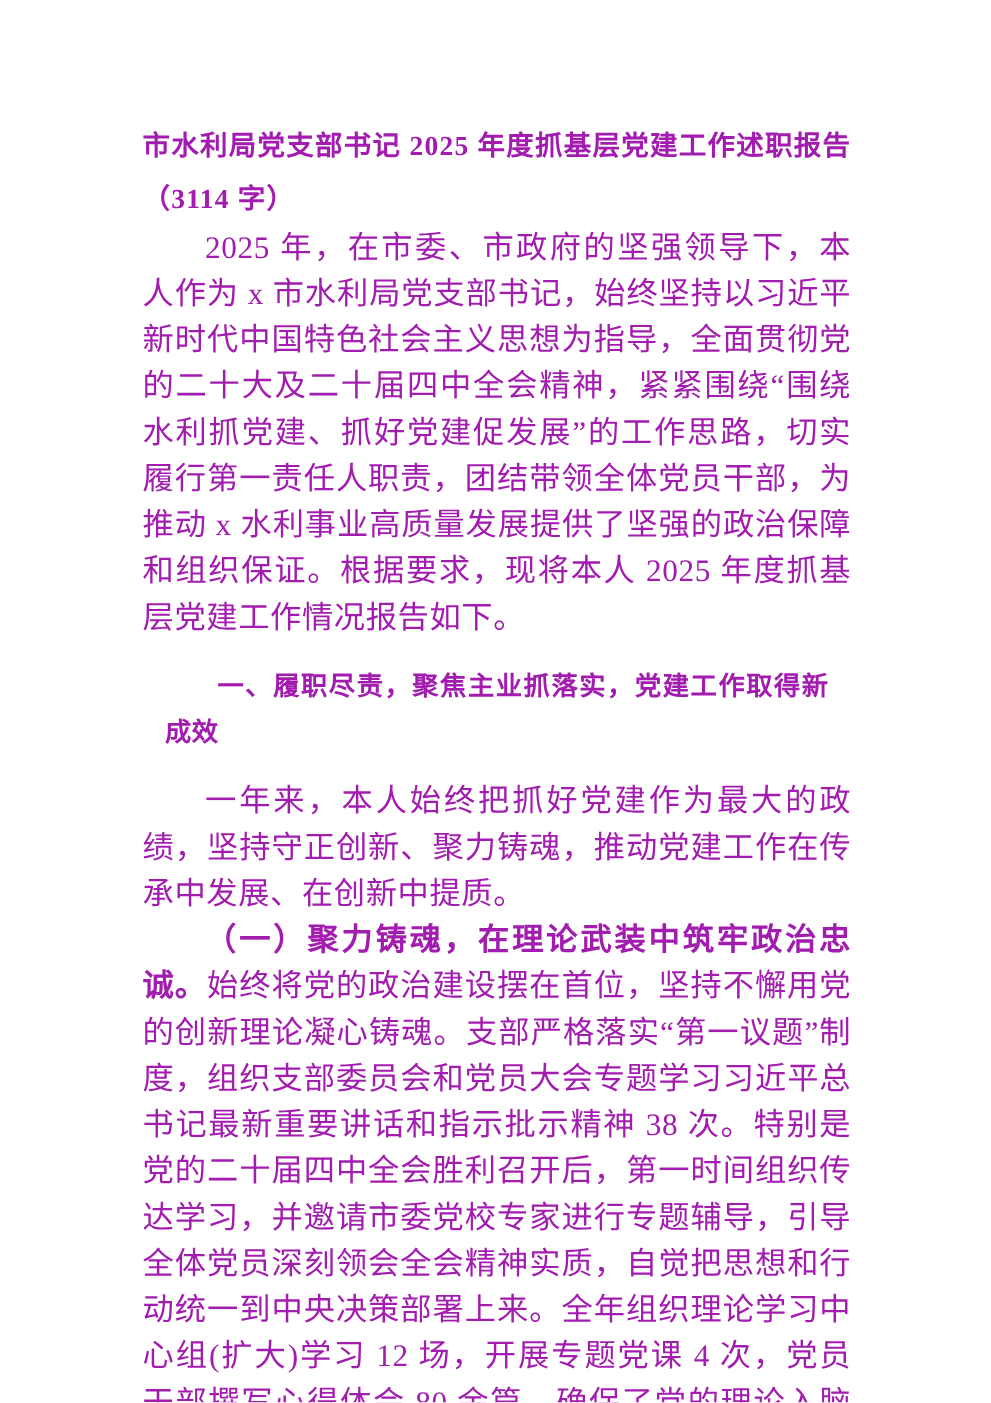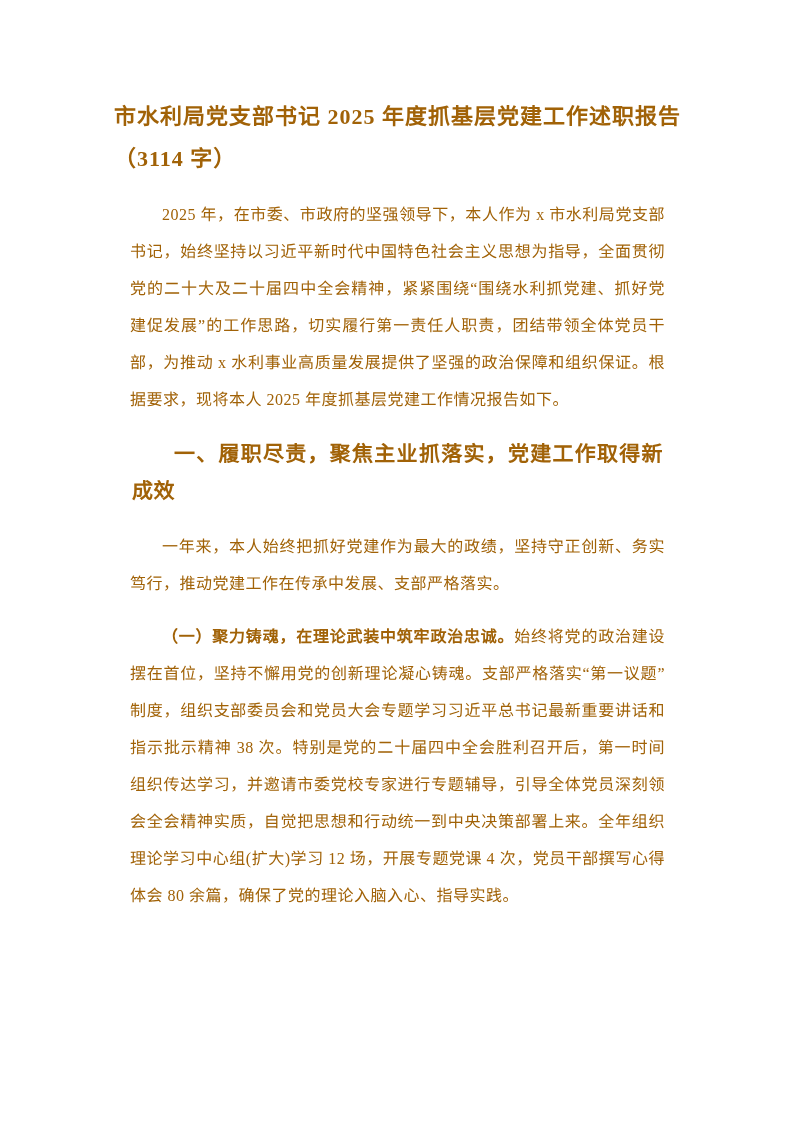--- a/index.html
+++ b/index.html
@@ -6,38 +6,38 @@
     margin: 0;
     padding: 0;
     background: #ffffff;
   }
   .page {
     position: relative;
     width: 793px;
     height: 1122px;
     margin: 0 auto;
     background: #ffffff;
-    color: #a16207;
+    color: #a21caf;
     box-sizing: border-box;
     padding: 96px 112px 0 114px;
     overflow: hidden;
     font-family: "Liberation Serif", "DejaVu Serif", serif;
   }
   .doc-title {
     margin: 0;
     font-size: 22px;
     line-height: 42px;
     font-weight: bold;
     letter-spacing: 1px;
     text-align: left;
     font-family: "Liberation Serif", "DejaVu Serif", serif;
   }
   .body-para {
-    margin: 16px;
-    font-size: 16px;
+    margin: 0;
+    font-size: 25px;
     line-height: 37px;
     letter-spacing: 0.5px;
     text-indent: 2em;
     text-align: justify;
     font-weight: normal;
   }
   .section-heading {
     margin: 18px;
     font-size: 21px;
     line-height: 37px;
@@ -53,16 +53,16 @@
 </head>
 <body>
 
 <div class="page">
   <h1 class="doc-title">市水利局党支部书记 2025 年度抓基层党建工作述职报告（3114 字）</h1>
 
   <p class="body-para">2025 年，在市委、市政府的坚强领导下，本人作为 x 市水利局党支部书记，始终坚持以习近平新时代中国特色社会主义思想为指导，全面贯彻党的二十大及二十届四中全会精神，紧紧围绕“围绕水利抓党建、抓好党建促发展”的工作思路，切实履行第一责任人职责，团结带领全体党员干部，为推动 x 水利事业高质量发展提供了坚强的政治保障和组织保证。根据要求，现将本人 2025 年度抓基层党建工作情况报告如下。</p>
 
   <h2 class="section-heading">一、履职尽责，聚焦主业抓落实，党建工作取得新成效</h2>
 
-  <p class="body-para">一年来，本人始终把抓好党建作为最大的政绩，坚持守正创新、务实笃行，推动党建工作在传承中发展、支部严格落实。</p>
+  <p class="body-para">一年来，本人始终把抓好党建作为最大的政绩，坚持守正创新、聚力铸魂，推动党建工作在传承中发展、在创新中提质。</p>
 
   <p class="body-para"><span class="sub-lead">（一）聚力铸魂，在理论武装中筑牢政治忠诚。</span><span>始终将党的政治建设摆在首位，坚持不懈用党的创新理论凝心铸魂。支部严格落实“第一议题”制度，组织支部委员会和党员大会专题学习习近平总书记最新重要讲话和指示批示精神 38 次。特别是党的二十届四中全会胜利召开后，第一时间组织传达学习，并邀请市委党校专家进行专题辅导，引导全体党员深刻领会全会精神实质，自觉把思想和行动统一到中央决策部署上来。全年组织理论学习中心组(扩大)学习 12 场，开展专题党课 4 次，党员干部撰写心得体会 80 余篇，确保了党的理论入脑入心、指导实践。</span></p>
 </div>
 
 </body></html>

